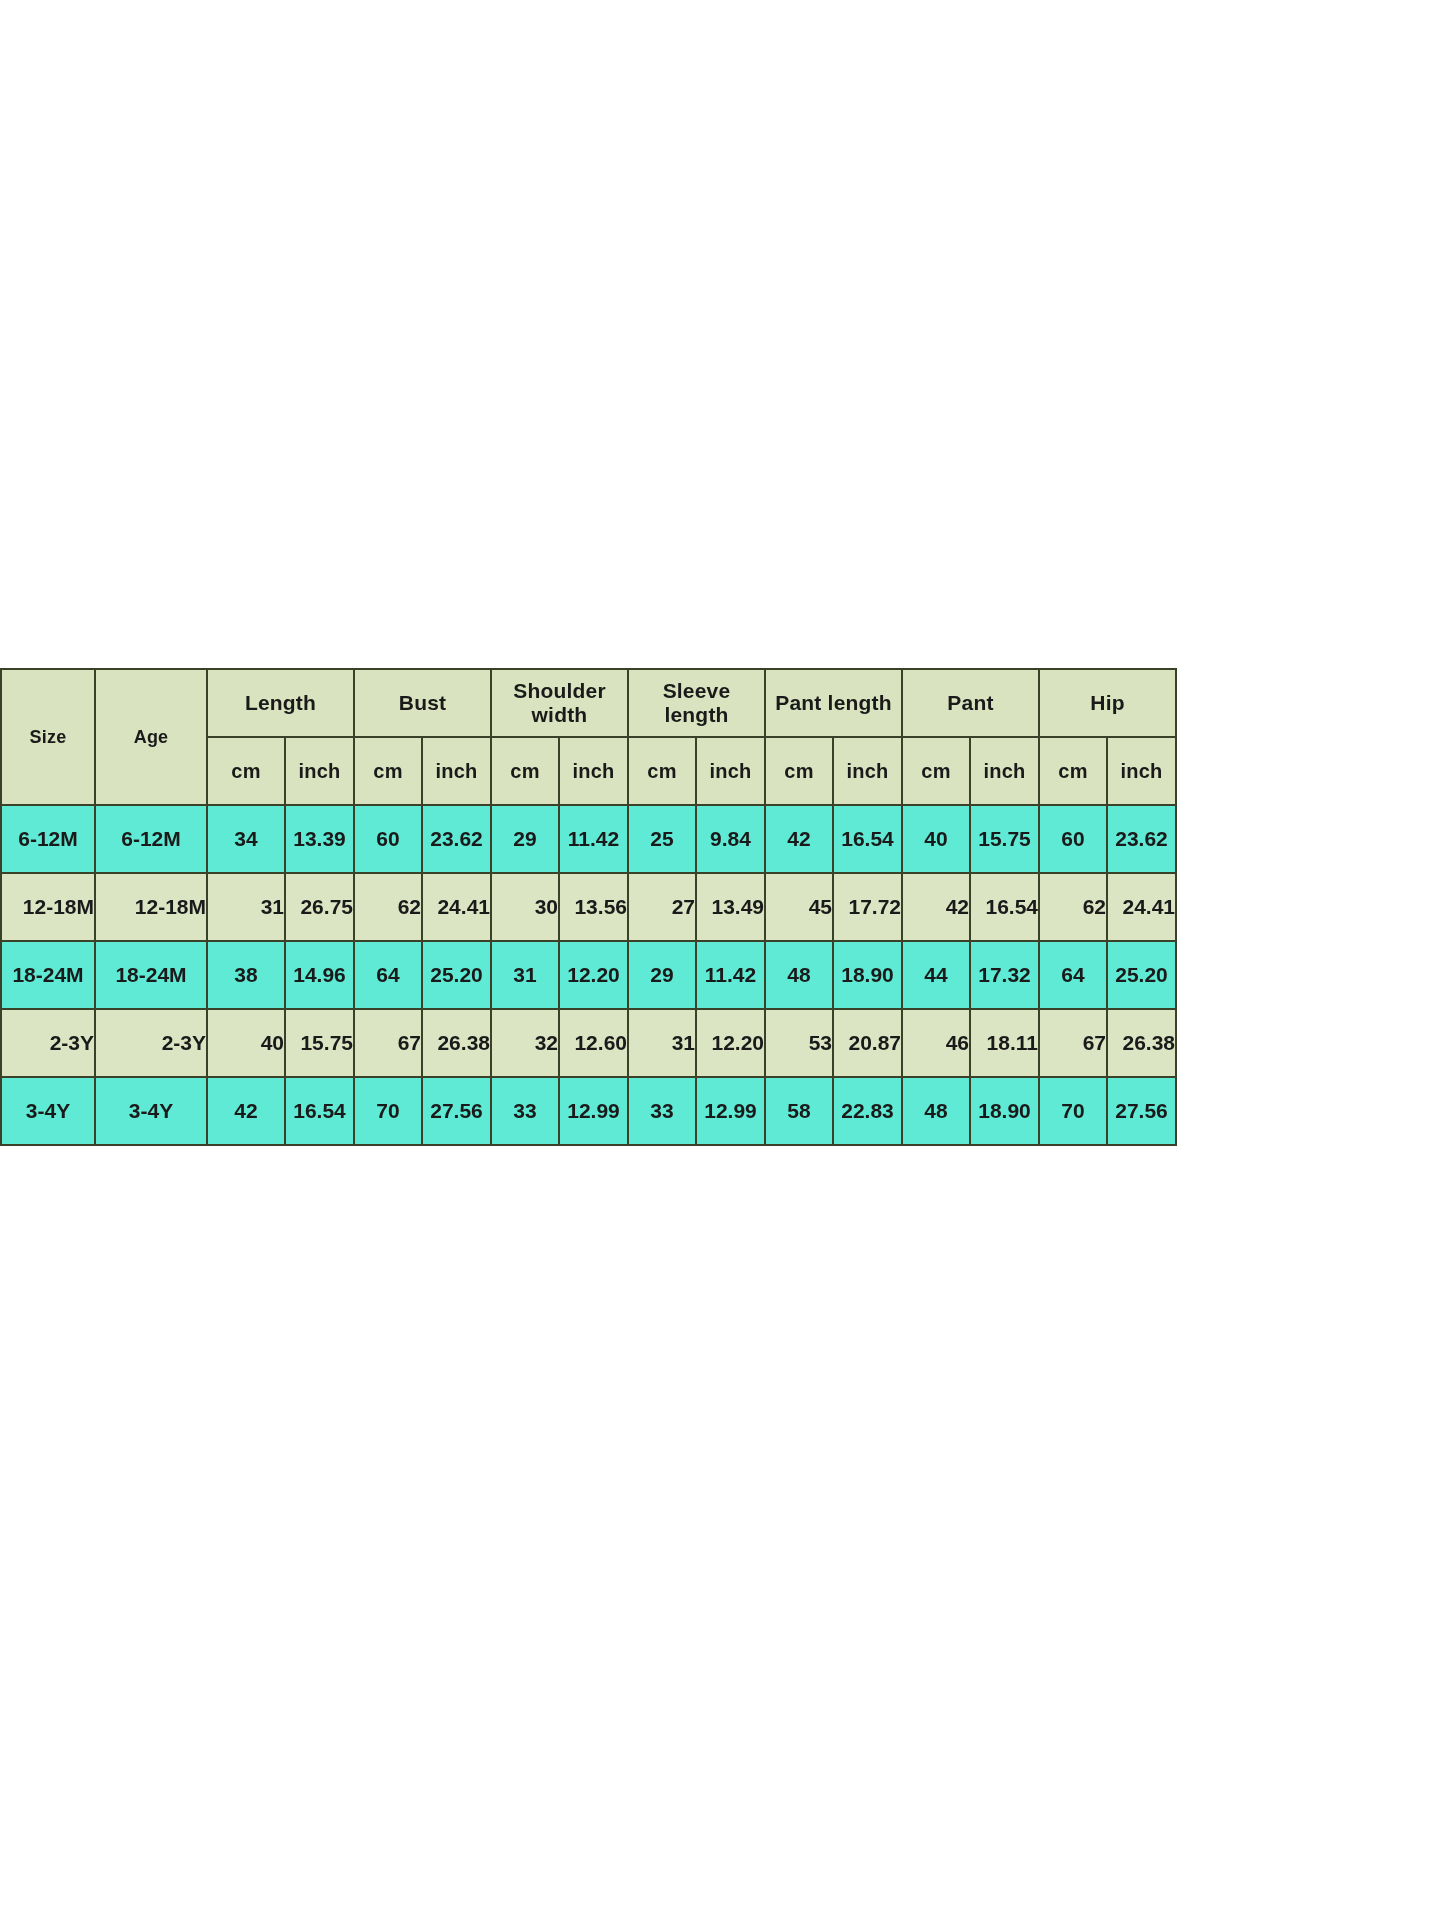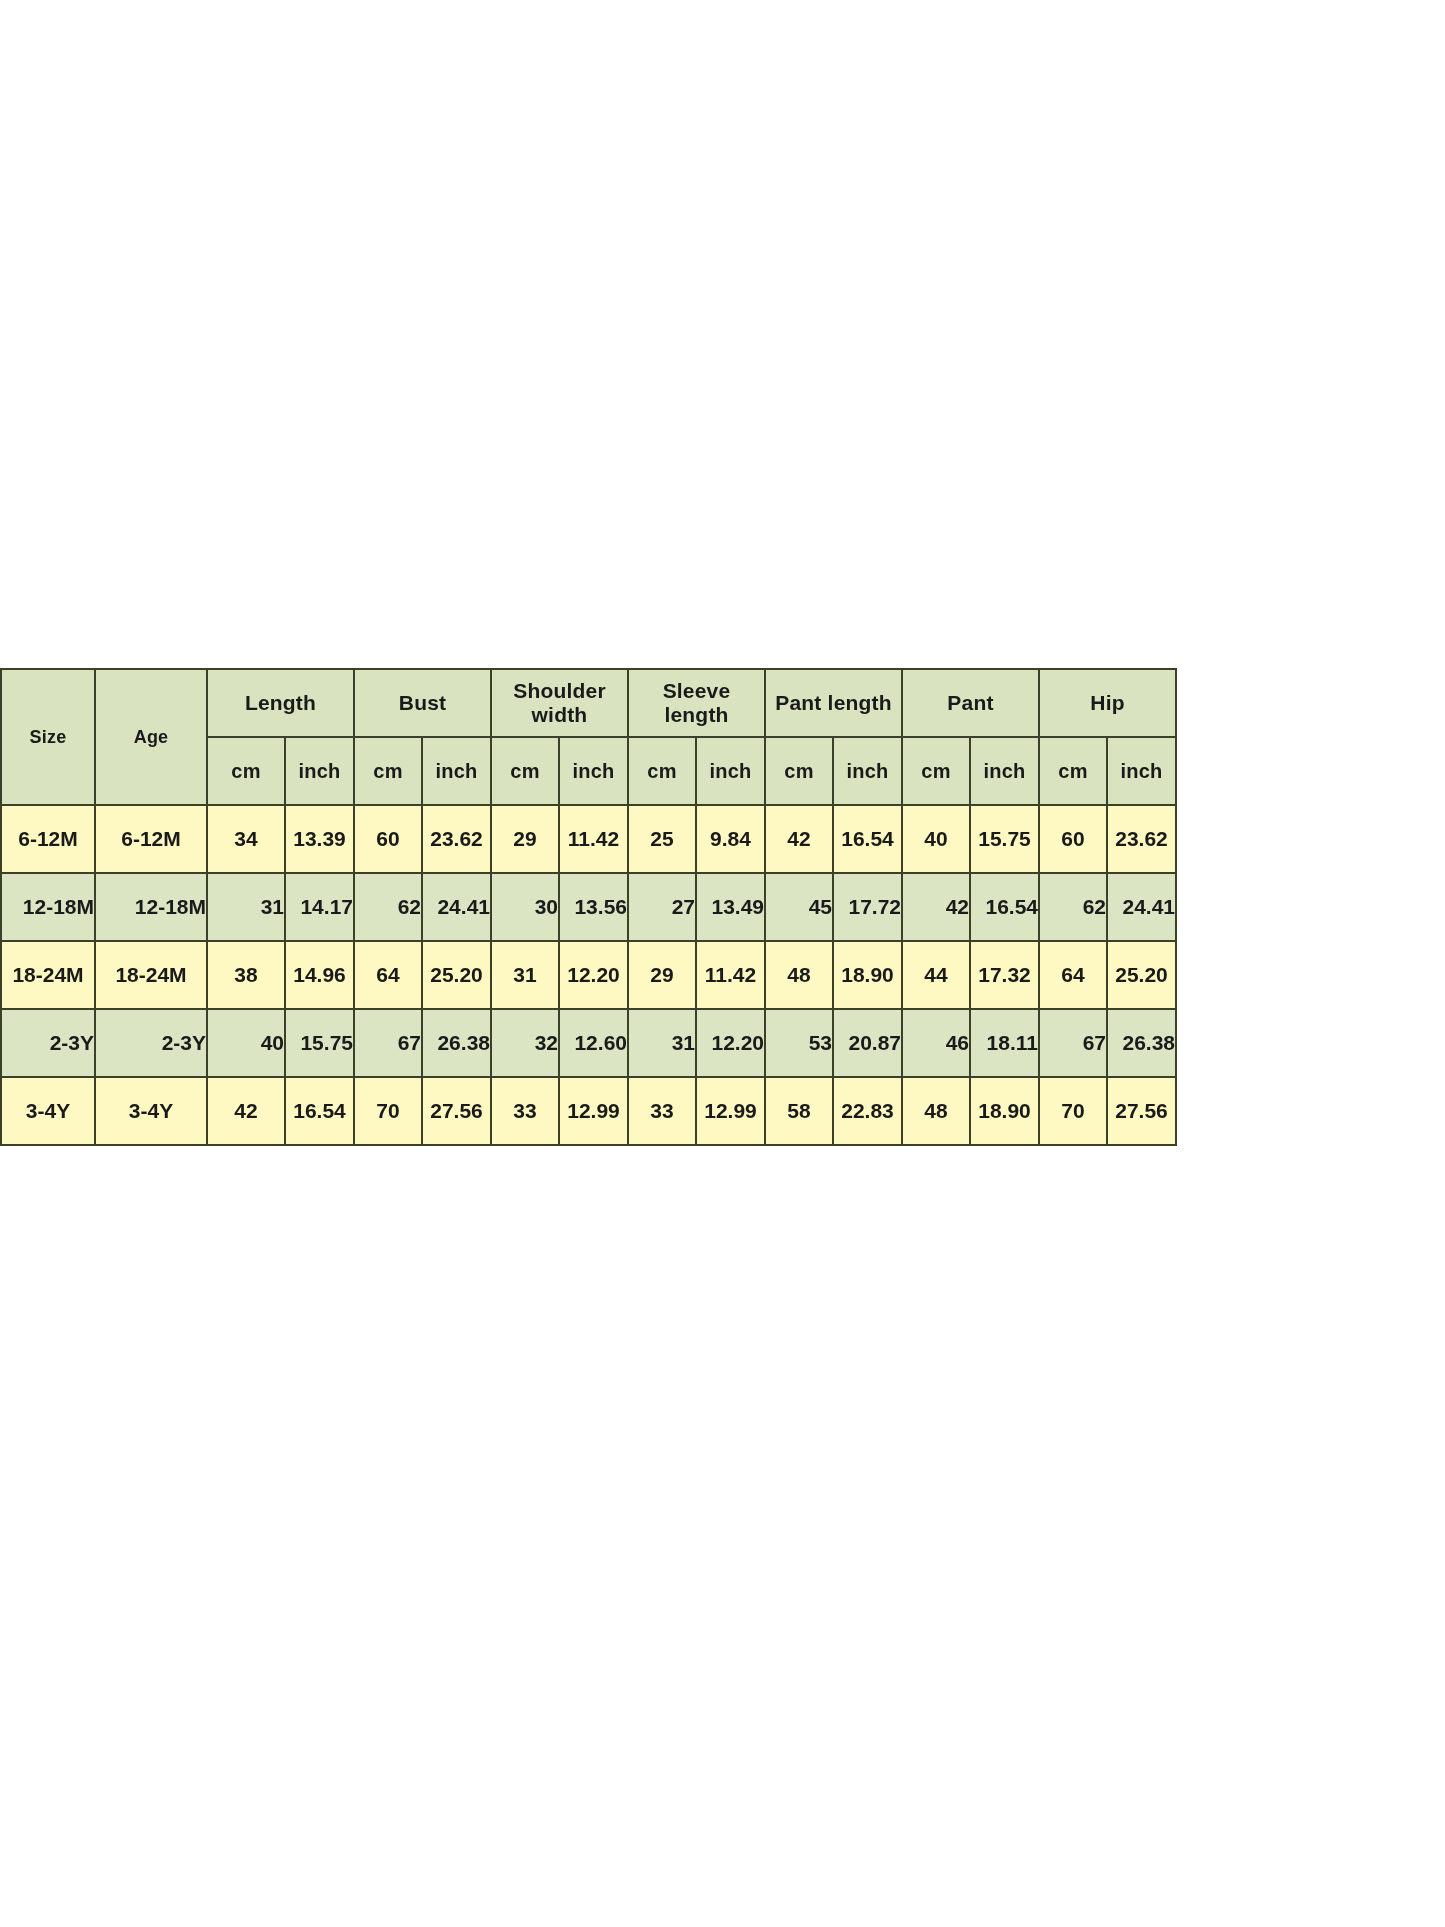--- a/index.html
+++ b/index.html
@@ -48,21 +48,21 @@
   }
   .hdr-group { height: 68px; }
   .hdr-unit  { height: 68px; font-size: 20px; }
   .hdr-tall  { height: 134px; font-size: 18px; }
 
   
   .cell {
     height: 68px;
     font-size: 21px;
   }
-  tr.row-light td { background: #fef9c3; }
+  tr.row-light td { background: #5eead4; }
   tr.row-dark  td { background: #dbe5c4; text-align: right; }
 
   
   col.c-size   { width: 94px; }
   col.c-age    { width: 112px; }
   col.c-cm     { width: 78px; }
   col.c-inch   { width: 69px; }
   col.c-cm-n   { width: 68px; }
   col.c-inch-n { width: 69px; }
 </style>
@@ -134,21 +134,21 @@
         <td class="cell">16.54</td>
         <td class="cell">40</td>
         <td class="cell">15.75</td>
         <td class="cell">60</td>
         <td class="cell">23.62</td>
       </tr>
       <tr class="row-dark">
         <td class="cell">12-18M</td>
         <td class="cell">12-18M</td>
         <td class="cell">31</td>
-        <td class="cell">14.17</td>
+        <td class="cell">26.75</td>
         <td class="cell">62</td>
         <td class="cell">24.41</td>
         <td class="cell">30</td>
         <td class="cell">13.56</td>
         <td class="cell">27</td>
         <td class="cell">13.49</td>
         <td class="cell">45</td>
         <td class="cell">17.72</td>
         <td class="cell">42</td>
         <td class="cell">16.54</td>

